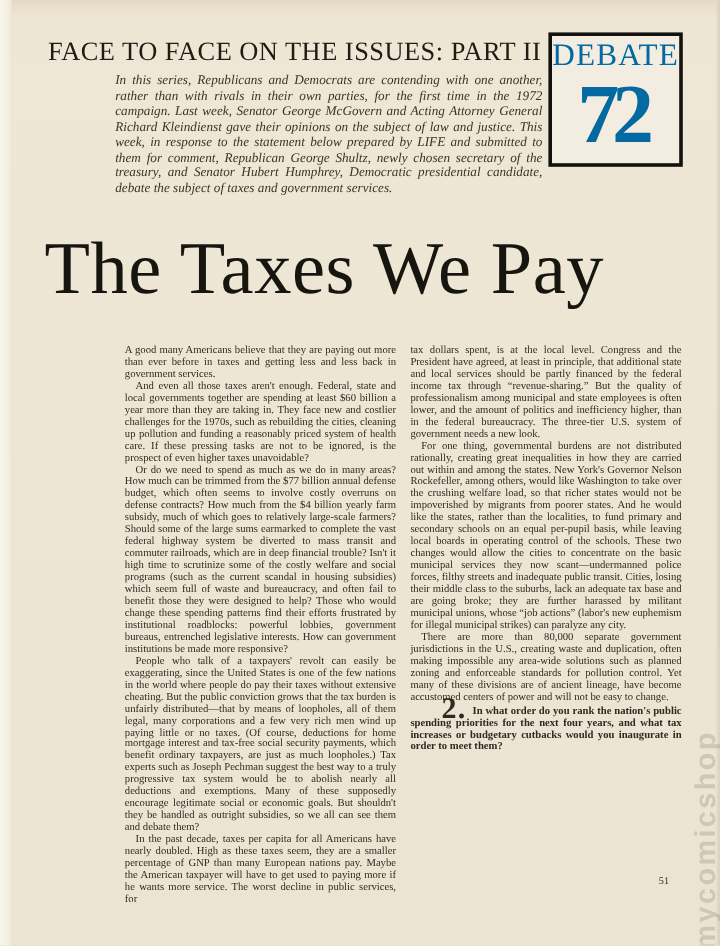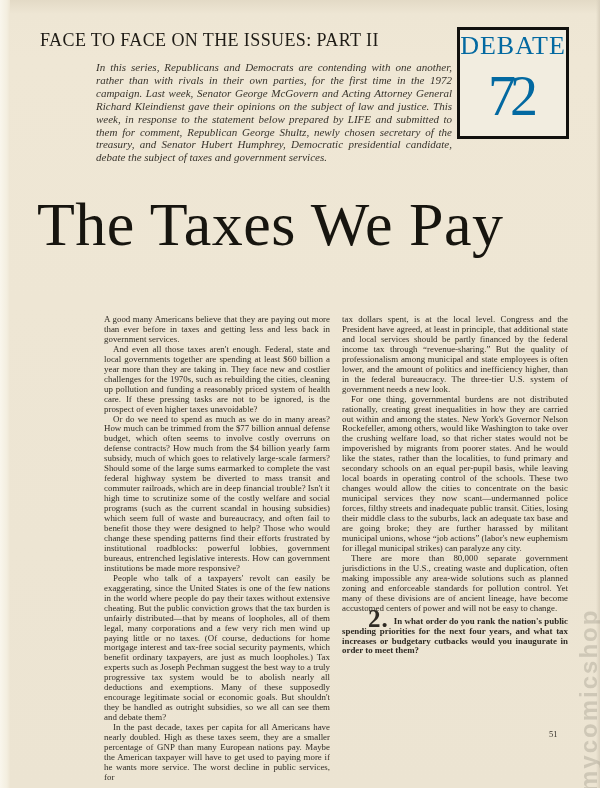--- a/index.html
+++ b/index.html
@@ -17,59 +17,59 @@
   .edge-left{
     position:absolute;left:0;top:0;bottom:0;width:10px;
     background:linear-gradient(90deg,#f9f6ec 0,#f3eedf 70%,#ede5d3 100%);
   }
   .edge-right{
     position:absolute;right:0;top:0;bottom:0;width:4px;
     background:linear-gradient(270deg,#d8cfbc 0,rgba(216,207,188,0) 100%);
   }
   .kicker{
     position:absolute;left:40px;top:30px;width:410px;
-    font-size:18px;letter-spacing:.4px;
+    font-size:22px;letter-spacing:.4px;
     color:#1f1c16;font-weight:500;white-space:nowrap;
   }
   .debate-badge{
     position:absolute;left:457px;top:27px;
     width:112px;height:112px;
     border:3px solid #12110e;
     background:#f2ede0;
     box-sizing:border-box;
     text-align:center;
     color:#0369a1;
   }
   .debate-word{
     display:block;margin-top:3px;
     font-size:26px;letter-spacing:1px;line-height:26px;
     font-weight:500;
   }
   .debate-year{
     display:block;
-    font-size:56px;line-height:70px;
-    font-weight:normal;letter-spacing:-6px;
+    font-size:70px;line-height:70px;
+    font-weight:bold;letter-spacing:-6px;
     margin-top:2px;margin-left:-6px;
   }
   .intro{
     position:absolute;left:96px;top:61px;width:356px;
     font-style:italic;font-weight:500;
     font-size:11px;line-height:12.9px;
     text-align:justify;color:#37332b;
   }
   .main-title{
     position:absolute;left:37px;top:160px;width:540px;
     font-size:62px;line-height:56px;
     color:#17150f;letter-spacing:.5px;margin-top:36px;
   }
   .columns{
     position:absolute;left:104px;top:287px;width:464px;
     display:flex;gap:12px;
   }
-  .col{width:226px;margin-top:28px;}
+  .col{width:226px;}
   .col p{
     margin:0;
     font-size:8.9px;line-height:9.95px;
     text-align:justify;
     color:#2e2a23;
   }
   .col p.indent{text-indent:9px;}
   .question{
     margin-top:14px;
     font-weight:bold;

